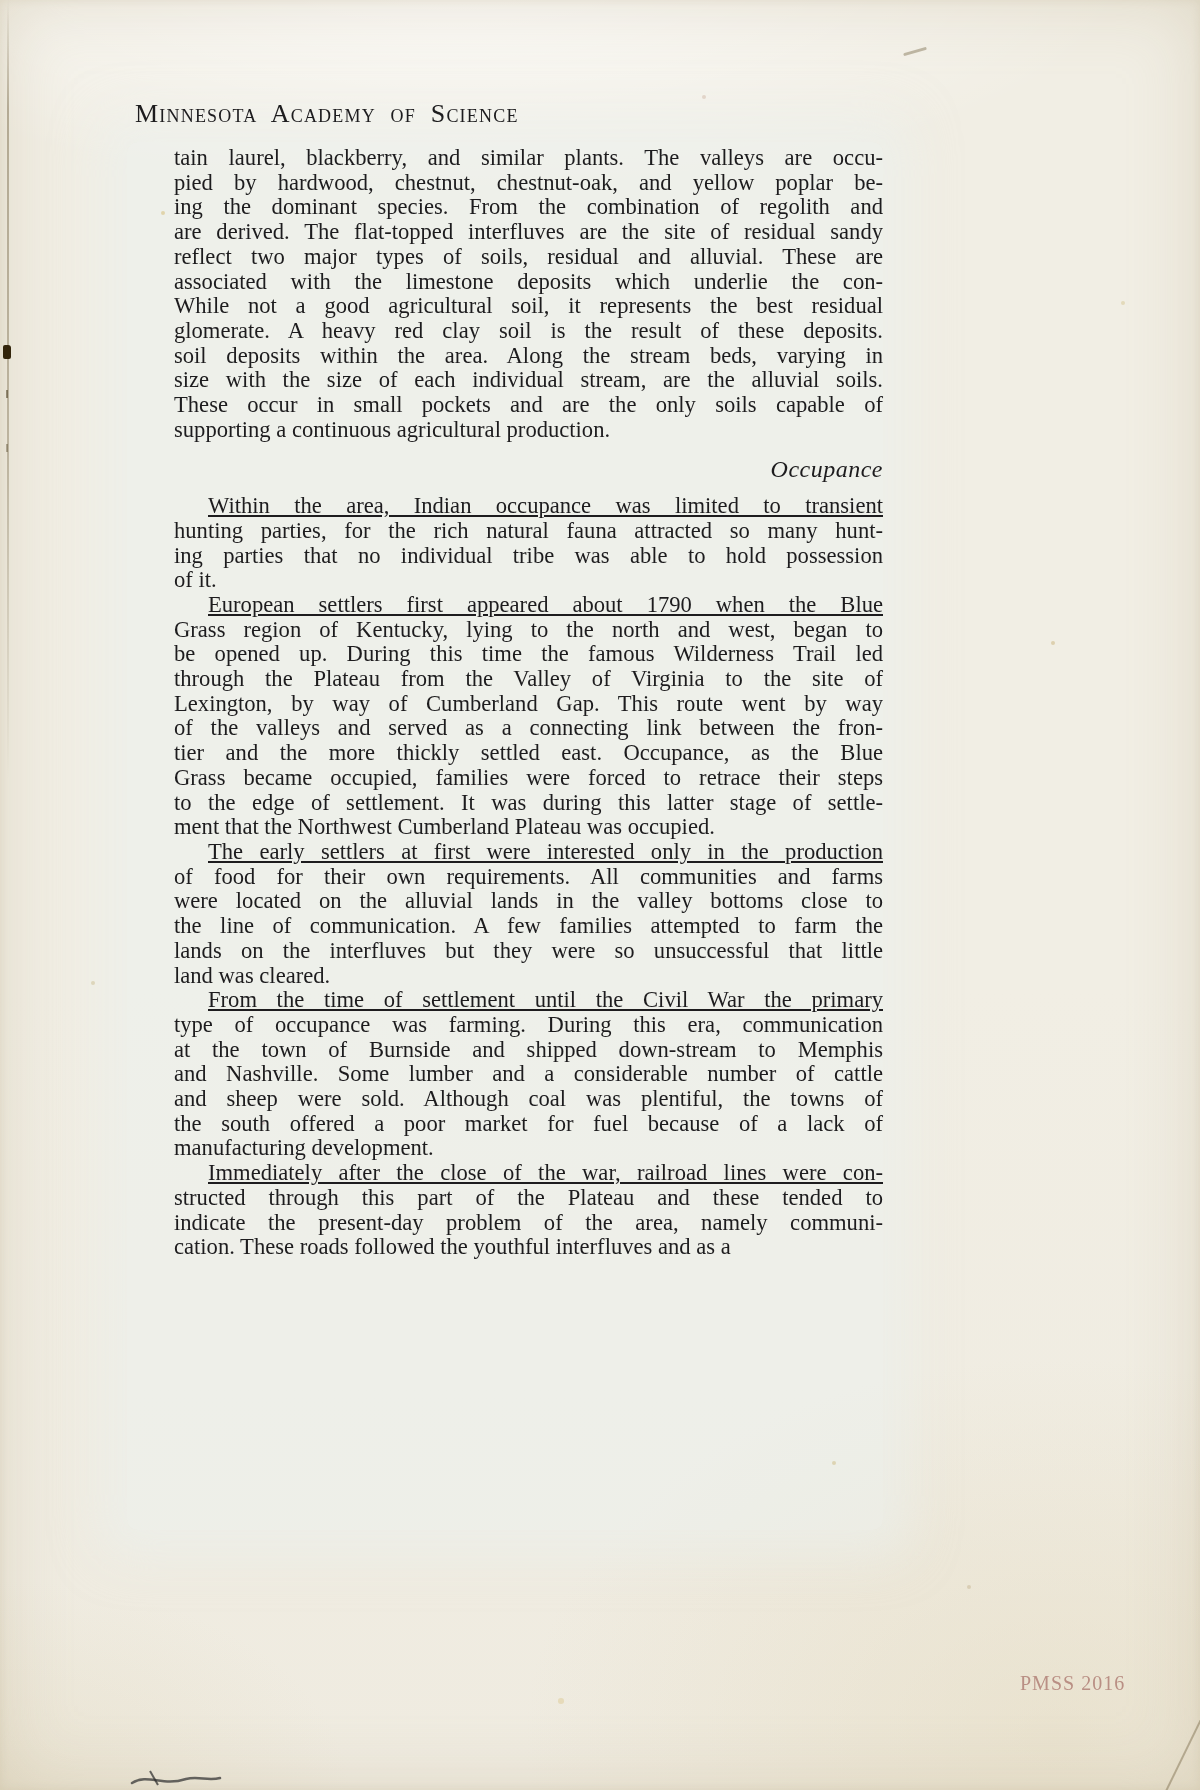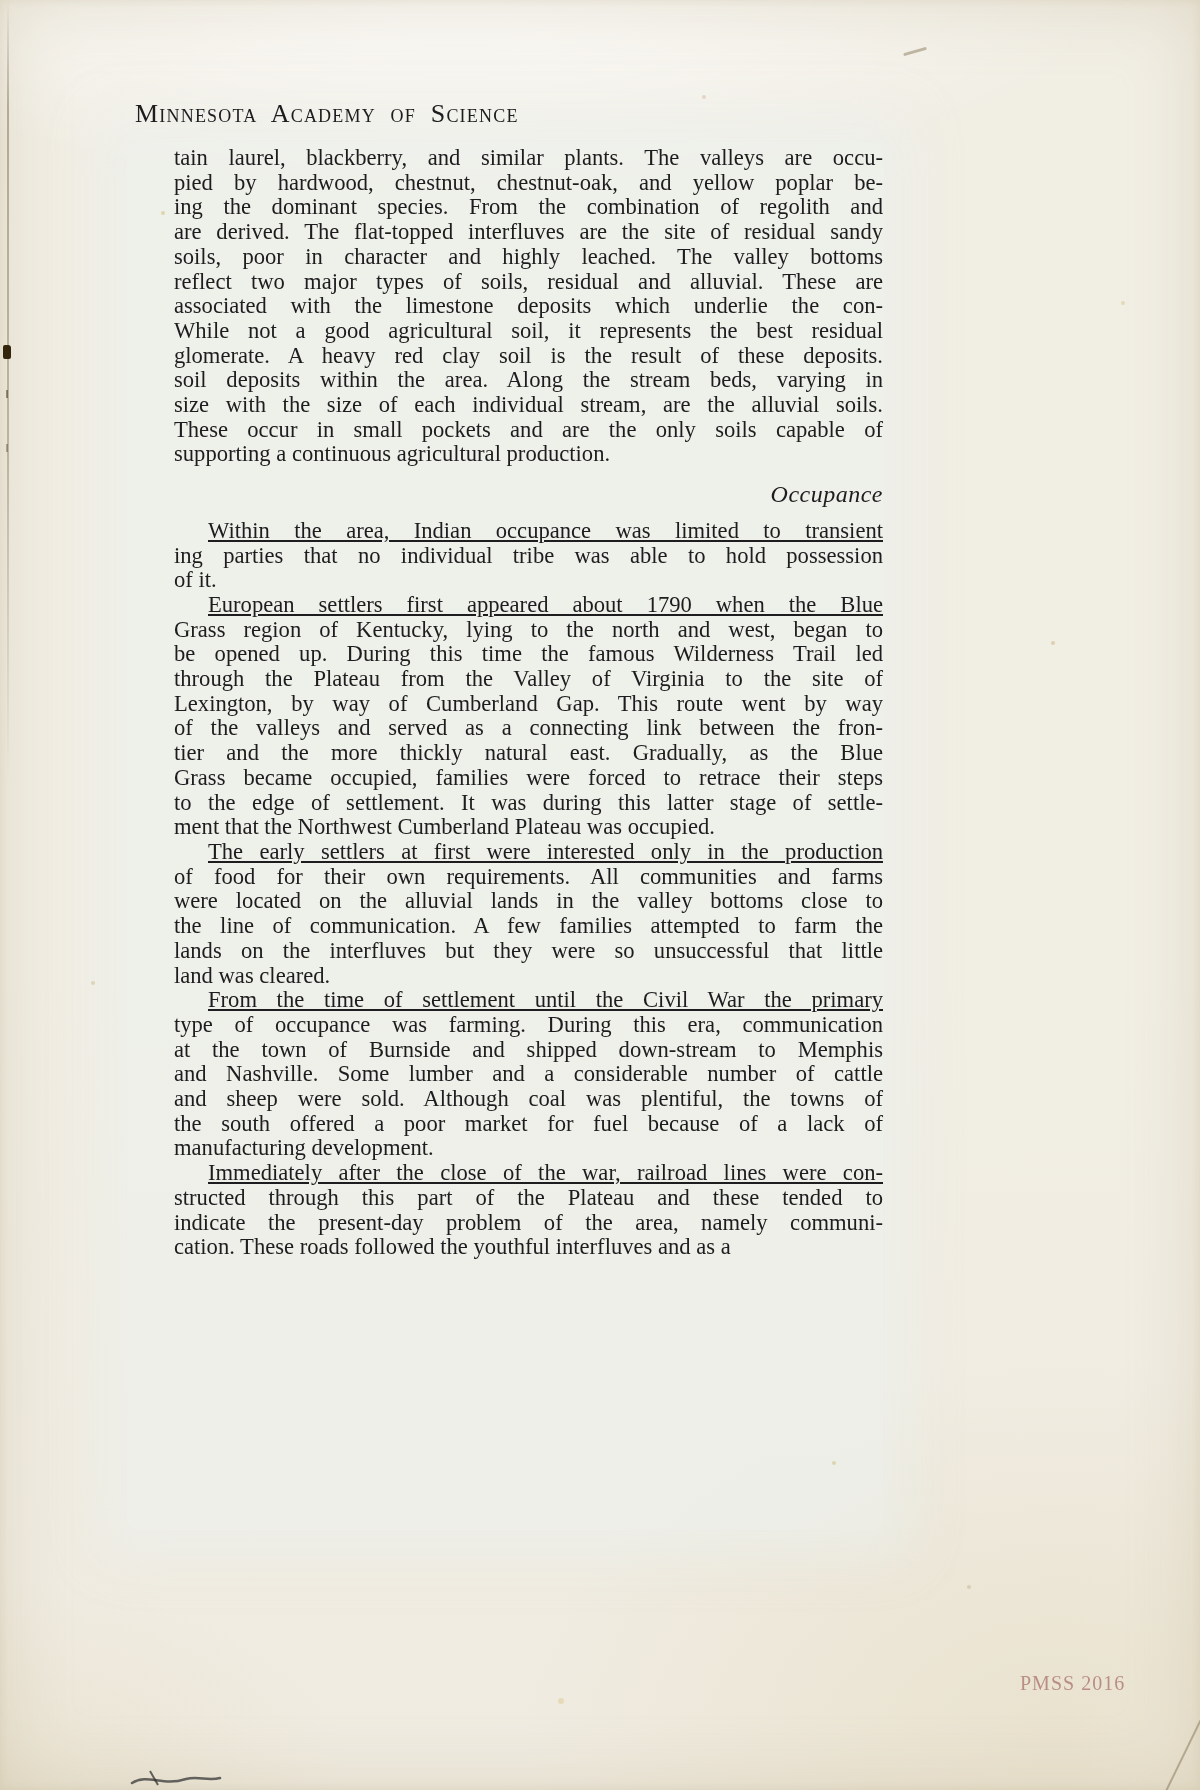--- a/index.html
+++ b/index.html
@@ -106,44 +106,44 @@
   <div class="speckles"></div>
 
   <div class="running-head">Minnesota Academy of Science</div>
 
   <div class="article">
       <div class="paragraph">
         <div class="line">tain laurel, blackberry, and similar plants. The valleys are occu-</div>
         <div class="line">pied by hardwood, chestnut, chestnut-oak, and yellow poplar be-</div>
         <div class="line">ing the dominant species. From the combination of regolith and</div>
         <div class="line">are derived. The flat-topped interfluves are the site of residual sandy</div>
-        <div class="line">soils, poor in character and highly leached. The valley bottoms</div>
         <div class="line">reflect two major types of soils, residual and alluvial. These are</div>
         <div class="line">associated with the limestone deposits which underlie the con-</div>
         <div class="line">While not a good agricultural soil, it represents the best residual</div>
         <div class="line">glomerate. A heavy red clay soil is the result of these deposits.</div>
         <div class="line">soil deposits within the area. Along the stream beds, varying in</div>
         <div class="line">size with the size of each individual stream, are the alluvial soils.</div>
         <div class="line">These occur in small pockets and are the only soils capable of</div>
         <div class="line last">supporting a continuous agricultural production.</div>
       </div>
       <div class="section-heading">Occupance</div>
       <div class="paragraph">
         <div class="line first">Within the area, Indian occupance was limited to transient</div>
+        <div class="line">hunting parties, for the rich natural fauna attracted so many hunt-</div>
         <div class="line">ing parties that no individual tribe was able to hold possession</div>
         <div class="line last">of it.</div>
       </div>
       <div class="paragraph">
         <div class="line first">European settlers first appeared about 1790 when the Blue</div>
         <div class="line">Grass region of Kentucky, lying to the north and west, began to</div>
         <div class="line">be opened up. During this time the famous Wilderness Trail led</div>
         <div class="line">through the Plateau from the Valley of Virginia to the site of</div>
         <div class="line">Lexington, by way of Cumberland Gap. This route went by way</div>
         <div class="line">of the valleys and served as a connecting link between the fron-</div>
-        <div class="line">tier and the more thickly natural east. Gradually, as the Blue</div>
+        <div class="line">tier and the more thickly settled east. Occupance, as the Blue</div>
         <div class="line">Grass became occupied, families were forced to retrace their steps</div>
         <div class="line">to the edge of settlement. It was during this latter stage of settle-</div>
         <div class="line last">ment that the Northwest Cumberland Plateau was occupied.</div>
       </div>
       <div class="paragraph">
         <div class="line first">The early settlers at first were interested only in the production</div>
         <div class="line">of food for their own requirements. All communities and farms</div>
         <div class="line">were located on the alluvial lands in the valley bottoms close to</div>
         <div class="line">the line of communication. A few families attempted to farm the</div>
         <div class="line">lands on the interfluves but they were so unsuccessful that little</div>

